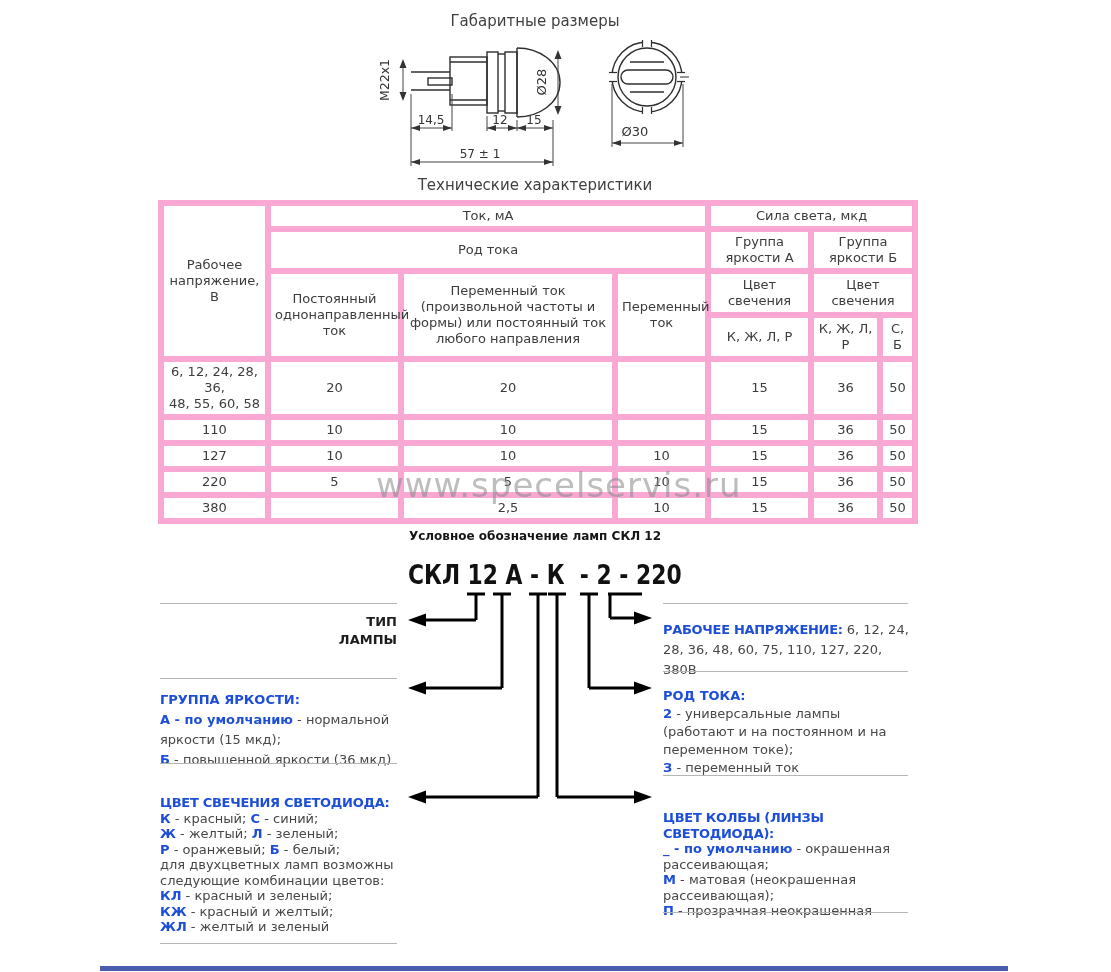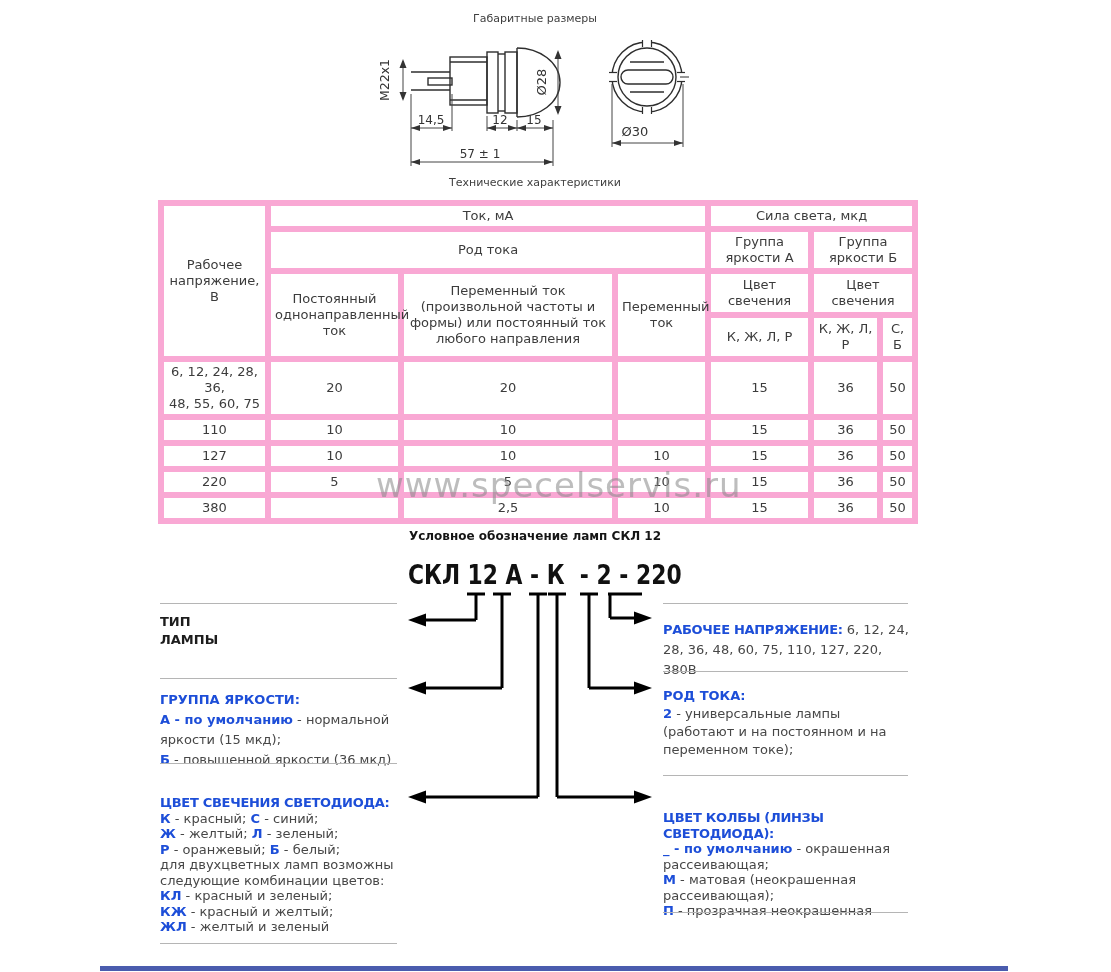--- a/index.html
+++ b/index.html
@@ -1,21 +1,21 @@
 <!DOCTYPE html>
 <html><head>
 <meta charset="utf-8">
 <style>
   html,body { margin:0; padding:0; background:#ffffff; }
   body { width:1111px; height:972px; position:relative; overflow:hidden;
          font-family:"DejaVu Sans","Liberation Sans",sans-serif; color:#3c3c3c; }
   .abs { position:absolute; }
 
   
-  .sec-title { left:158px; width:754px; text-align:center; font-size:11px; color:#3f3f3f; }
+  .sec-title { left:158px; width:754px; text-align:center; font-size:15px; color:#3f3f3f; }
   .desig-title { left:158px; width:754px; text-align:center; font-size:12px; font-weight:bold; color:#151515; }
 
   
   table.specs { position:absolute; left:158px; top:200px; width:754px;
                 border-collapse:collapse; table-layout:fixed; font-size:13px; color:#3c3c3c; }
   table.specs td { border:6px solid #f9a8d4; text-align:center; vertical-align:middle;
                    padding:2px 4px; line-height:16px; background:transparent; }
   tr.h1 { height:26px; } tr.h2 { height:40px;margin-left:7px; } tr.h3 { height:44px; } tr.h4 { height:44px; }
   tr.r0 { height:56px; } tr.rr { height:25px;padding-left:29px; }
   td.cell-v { white-space:pre-line; }
@@ -27,21 +27,21 @@
   
   .desig-code { left:408px; top:560px; font-size:26px; font-weight:bold; color:#111;
                 white-space:pre; transform:scaleX(0.84); transform-origin:left top; }
 
   
   .rule { border-top:1px solid #b5b5b5; height:0; }
   .leg { font-size:13px; color:#474747; }
   .leg b { color:#1d4ed8; }
   .lh20 { line-height:20px; } .lh18 { line-height:18px; } .lh15 { line-height:15.5px; }
   .tight { letter-spacing:-0.3px; }
-  .tip { text-align:left; font-weight:bold; color:#1d1d1d; line-height:18px; font-size:13px; }
+  .tip { text-align:right; font-weight:bold; color:#1d1d1d; line-height:18px; font-size:13px; }
 
   svg text { font-family:"DejaVu Sans","Liberation Sans",sans-serif; fill:#333; }
   .footer-bar { left:100px; top:966px; width:908px; height:5px; background:#4a5cae; }
 </style>
 </head>
 <body>
 
 <div class="abs sec-title" style="top:12px">Габаритные размеры</div>
 
 <svg class="abs" style="left:372px; top:34px" width="340" height="136" viewBox="0 0 340 136">
@@ -158,21 +158,21 @@
     <td colspan="2">Цвет свечения</td>
   </tr>
   <tr class="h4">
     <td>К, Ж, Л, Р</td>
     <td>К, Ж, Л, Р</td>
     <td>С, Б</td>
   </tr>
   <tr class="r0">
     <td class="cell-v">6, 12, 24, 28,
 36,
-48, 55, 60, 75</td>
+48, 55, 60, 58</td>
     <td>20</td>
     <td>20</td>
     <td></td>
     <td>15</td>
     <td>36</td>
     <td>50</td>
   </tr>
   <tr class="rr">
     <td class="cell-v">110</td>
     <td>10</td>
@@ -277,20 +277,21 @@
 
 <div class="abs rule" style="left:663px; top:603px; width:245px"></div>
 <div class="abs leg lh20" style="left:663px; top:620px; width:252px">
   <b class="tight">РАБОЧЕЕ НАПРЯЖЕНИЕ:</b><span> 6, 12, 24, 28, 36, 48, 60, 75, 110, 127, 220, 380В</span>
 </div>
 <div class="abs rule" style="left:663px; top:671px; width:245px"></div>
 
 <div class="abs leg lh18" style="left:663px; top:687px; width:252px">
   <div><b>РОД ТОКА:</b></div>
   <div><b>2</b><span> - универсальные лампы (работают и на постоянном и на переменном токе);</span></div>
+  <div><b>З</b><span> - переменный ток</span></div>
 </div>
 <div class="abs rule" style="left:663px; top:775px; width:245px"></div>
 
 <div class="abs leg lh15" style="left:663px; top:810px; width:252px">
   <div><b class="tight">ЦВЕТ КОЛБЫ (ЛИНЗЫ СВЕТОДИОДА):</b></div>
   <div><b>_ - по умолчанию</b><span> - окрашенная рассеивающая;</span></div>
   <div><b>М</b><span> - матовая (неокрашенная рассеивающая);</span></div>
   <div><b>П</b><span> - прозрачная неокрашенная</span></div>
 </div>
 <div class="abs rule" style="left:663px; top:912px; width:245px"></div>

